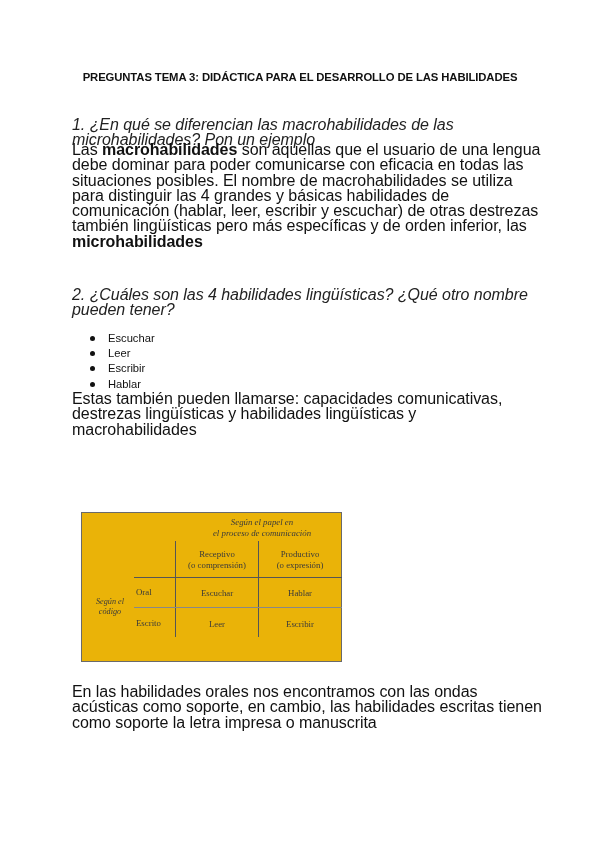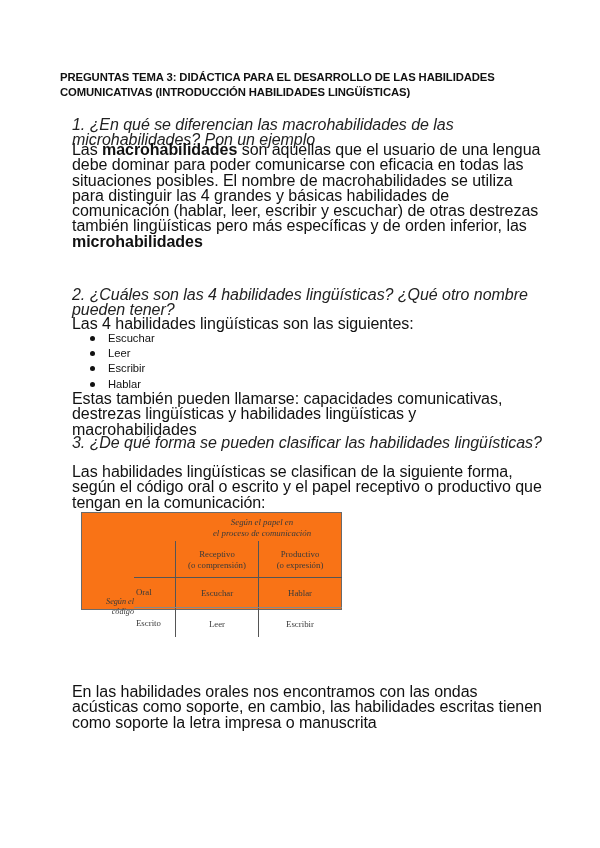--- a/index.html
+++ b/index.html
@@ -4,61 +4,57 @@
   <style>
     html, body { margin: 0; padding: 0; background: #ffffff; }
     body {
       width: 600px; height: 848px; position: relative; overflow: hidden;
       font-family: "Liberation Sans", sans-serif; color: #111111;
     }
     .page { position: absolute; left: 0; top: 0; width: 600px; height: 848px; background: #fff; }
     .txt { position: absolute; left: 72px; width: 470px; font-size: 16px; line-height: 15.3px; letter-spacing: -0.05px; }
     .title {
       position: absolute; left: 60px; width: 480px; top: 70px;
-      font-weight: bold; font-size: 11.3px; line-height: 15px; letter-spacing: -0.1px;
+      text-align: center; font-weight: bold; font-size: 11.3px; line-height: 15px; letter-spacing: -0.1px;
     }
     .q { font-style: italic; color: #222; }
     b { font-weight: bold; }
     i { font-style: italic; }
     ul.bullets { position: absolute; left: 72px; top: 331px; margin: 0; padding: 0; list-style: none; font-size: 11.2px; line-height: 15.2px; }
     ul.bullets li { position: relative; padding-left: 36px; }
     ul.bullets li::before {
       content: ""; position: absolute; left: 18px; top: 5px; width: 5px; height: 5px; border-radius: 50%; background: #111;
     }
     
-    .fig { position: absolute; left: 81px; top: 512px; width: 261px; height: 98px; background: #f97316; border: 1.4px solid #6a6a6a; box-sizing: border-box; font-family: "Liberation Serif", serif; color: #3a3a3a; }
+    .fig { position: absolute; left: 81px; top: 512px; width: 261px; height: 150px; background: #eab308; border: 1.4px solid #6a6a6a; box-sizing: border-box; font-family: "Liberation Serif", serif; color: #3a3a3a; }
     .fig .ln { position: absolute; background: #555; }
     .fig .t { position: absolute; font-size: 8.8px; line-height: 10.5px; text-align: center; }
     .fig .it { font-style: italic; }
   </style>
 </head>
 <body>
 
 <div class="page">
 
   <div class="title">
     <div>PREGUNTAS TEMA 3: DIDÁCTICA PARA EL DESARROLLO DE LAS HABILIDADES</div>
-    <div>COMUNICATIVAS (INTRODUCCIÓN HABILIDADES LINGÜÍSTICAS)</div>
   </div>
 
   <div class="txt q" style="top:117px;">1. ¿En qué se diferencian las macrohabilidades de las microhabilidades? Pon un ejemplo</div>
   <div class="txt" style="top:142px;"><span>Las </span><b>macrohabilidades</b><span> son aquellas que el usuario de una lengua debe dominar para poder comunicarse con eficacia en todas las situaciones posibles.  El nombre de macrohabilidades se utiliza para distinguir las 4 grandes y básicas habilidades de comunicación (hablar, leer, escribir y escuchar) de otras destrezas también lingüísticas pero más específicas y de orden inferior, las </span><b>microhabilidades</b></div>
 
   <div class="txt q" style="top:287px;">2. ¿Cuáles son las 4 habilidades lingüísticas? ¿Qué otro nombre pueden tener?</div>
-  <div class="txt" style="top:316px;">Las 4 habilidades lingüísticas son las siguientes:</div>
   <ul class="bullets">
     <li>Escuchar</li>
     <li>Leer</li>
     <li>Escribir</li>
     <li>Hablar</li>
   </ul>
   <div class="txt" style="top:391px;">Estas también pueden llamarse: capacidades comunicativas, destrezas lingüísticas y habilidades lingüísticas y macrohabilidades</div>
 
-  <div class="txt q" style="top:435px;">3. ¿De qué forma se pueden clasificar las habilidades lingüísticas?</div>
-  <div class="txt" style="top:464px;">Las habilidades lingüísticas se clasifican de la siguiente forma, según el código oral o escrito y el papel receptivo o productivo que tengan en la comunicación:</div>
 
   <div class="fig">
 
     <div class="ln" style="left:93px; top:28px; width:1px; height:96px;"></div>
     <div class="ln" style="left:176px; top:28px; width:1px; height:96px;"></div>
     <div class="ln" style="left:52px; top:64px; width:208px; height:1px;"></div>
     <div class="ln" style="left:52px; top:94px; width:208px; height:1px; background:#888;"></div>
 
     <div class="t it" style="left:100px; top:4px; width:160px;">
       <div>Según el papel en</div>
@@ -67,21 +63,21 @@
 
     <div class="t" style="left:94px; top:36px; width:82px;">
       <div>Receptivo</div>
       <div>(o comprensión)</div>
     </div>
     <div class="t" style="left:177px; top:36px; width:82px;">
       <div>Productivo</div>
       <div>(o expresión)</div>
     </div>
 
-    <div class="t it" style="left:4px; top:84px; width:48px; text-align:right; font-size:8.2px; line-height:9.5px;">
+    <div class="t it" style="left:4px; top:84px; width:48px; text-align:center; font-size:8.2px; line-height:9.5px;">
       <div>Según el</div>
       <div>código</div>
     </div>
 
     <div class="t" style="left:54px; top:74px; width:34px; text-align:left;">Oral</div>
     <div class="t" style="left:94px; top:75px; width:82px;">Escuchar</div>
     <div class="t" style="left:177px; top:75px; width:82px;">Hablar</div>
 
     <div class="t" style="left:54px; top:105px; width:38px; text-align:left;">Escrito</div>
     <div class="t" style="left:94px; top:106px; width:82px;">Leer</div>

